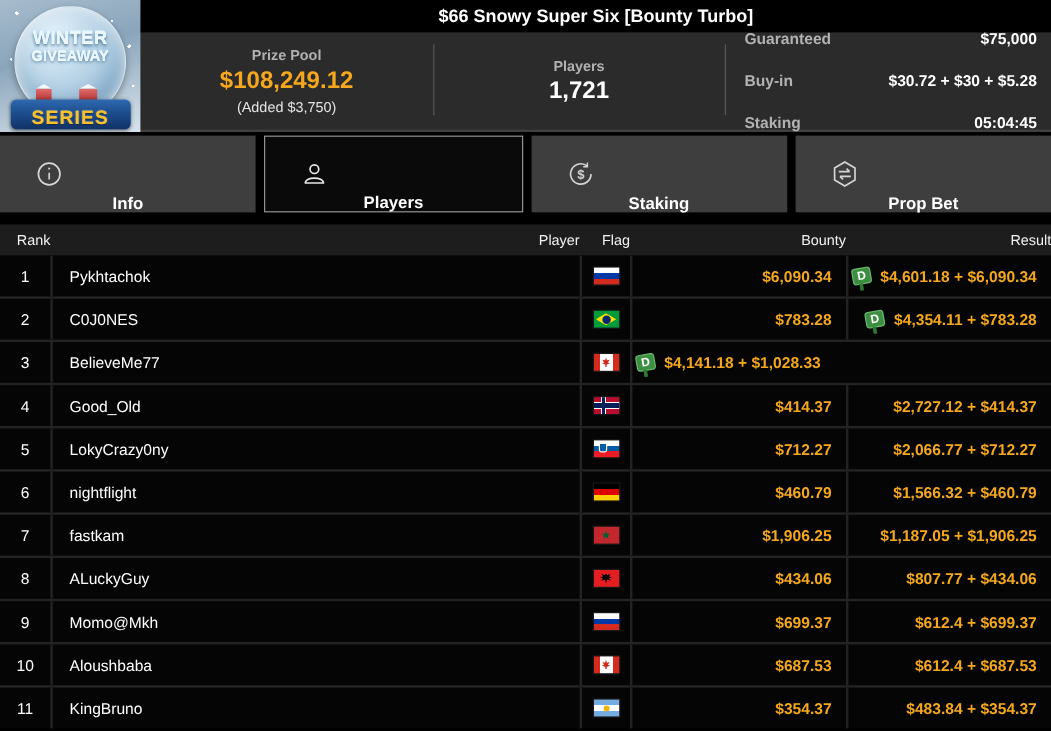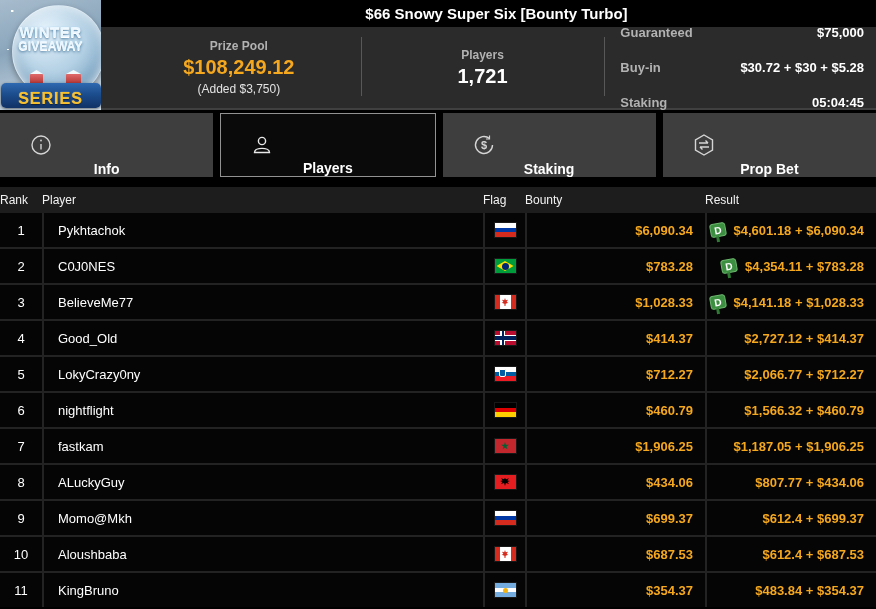--- a/index.html
+++ b/index.html
@@ -6,21 +6,21 @@
   html,body { width:876px; height:609px; background:#000; overflow:hidden;
     font-family:"Liberation Sans","DejaVu Sans",sans-serif; }
   body { position:relative; }
 
   
   .title-bar { position:absolute; top:0; left:0; width:876px; height:27px; background:#000;
     display:flex; align-items:center; justify-content:center; padding-left:117px; }
   .title-bar span { color:#fff; font-weight:bold; font-size:15px; }
 
   
-  .logo { position:absolute; top:0; left:0; width:101px; height:110px; z-index:6; overflow:hidden;
+  .logo { position:absolute; top:0; left:0; width:117px; height:110px; z-index:6; overflow:hidden;
     background:linear-gradient(165deg,#a7bccd 0%,#8aa5bb 40%,#b9cad8 75%,#d7e3ec 100%); }
   .logo .snow { position:absolute; inset:0;
     background-image:
       radial-gradient(circle 1.5px at 12% 10%, #fff 95%, transparent),
       radial-gradient(circle 1px  at 30% 22%, #fff 95%, transparent),
       radial-gradient(circle 1.5px at 55% 8%,  #fff 95%, transparent),
       radial-gradient(circle 1px  at 80% 16%, #fff 95%, transparent),
       radial-gradient(circle 1.5px at 92% 35%, #fff 95%, transparent),
       radial-gradient(circle 1px  at 8%  45%, #fff 95%, transparent),
       radial-gradient(circle 1.5px at 22% 70%, #fff 95%, transparent),
@@ -65,21 +65,21 @@
   .tab { flex:1; background:#3e3e3e; position:relative; display:flex; align-items:flex-end;
     justify-content:center; cursor:pointer; }
   .tab.active { background:#0a0a0a; border:1px solid #929292; }
   .tab .tlabel { color:#fff; font-weight:bold; font-size:14px; }
   .tab .ticon { position:absolute; left:29px; top:50%; transform:translateY(-50%); width:24px; height:24px; }
   .tab .ticon svg { width:24px; height:24px; display:block; }
 
   
   .table { position:absolute; top:187px; left:0; width:876px; }
   .thead { height:26px; background:#1d1d1d; display:flex; align-items:center; }
-  .th { color:#f2f2f2; font-size:12px; text-align:left; }
+  .th { color:#f2f2f2; font-size:12px; text-align:right; }
   .w-rank{width:42px;} .w-player{width:441px;} .w-flag{width:42px;} .w-bounty{width:180px;} .w-result{width:171px;}
   .tr { height:36px; display:flex; background:#050505; border-top:2px solid #232323; }
   .tr:first-child { border-top:none; height:34px; }
   .cell { display:flex; align-items:center; height:100%; }
   .cell + .cell { border-left:2px solid #232323; }
   .td-rank { justify-content:center; color:#fff; font-size:13px; }
   .td-player { padding-left:14px; color:#fff; font-size:13px; }
   .td-flag { justify-content:center; }
   .td-bounty { justify-content:flex-end; padding-right:12px; color:#f5a81e; font-size:13px; font-weight:bold; }
   .td-result { justify-content:flex-end; padding-right:12px; color:#f5a81e; font-size:13px; font-weight:bold; gap:8px; }
@@ -244,21 +244,20 @@
       <span>$4,354.11 + $783.28</span>
     </div>
   </div>
 
   <div class="tr">
     <div class="cell td-rank w-rank">3</div>
     <div class="cell td-player w-player">BelieveMe77</div>
     <div class="cell td-flag w-flag">
       <span class="flag flag-ca"></span>
     </div>
-    <div class="cell td-bounty w-bounty">$1,028.33</div>
     <div class="cell td-result w-result">
       <span class="deal-badge">D</span>
       <span>$4,141.18 + $1,028.33</span>
     </div>
   </div>
 
   <div class="tr">
     <div class="cell td-rank w-rank">4</div>
     <div class="cell td-player w-player">Good_Old</div>
     <div class="cell td-flag w-flag">

